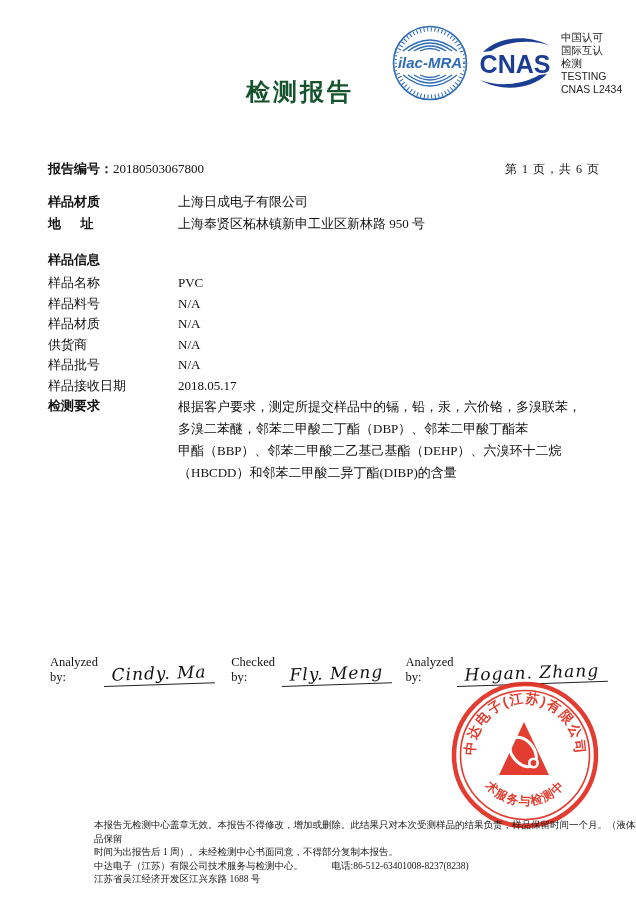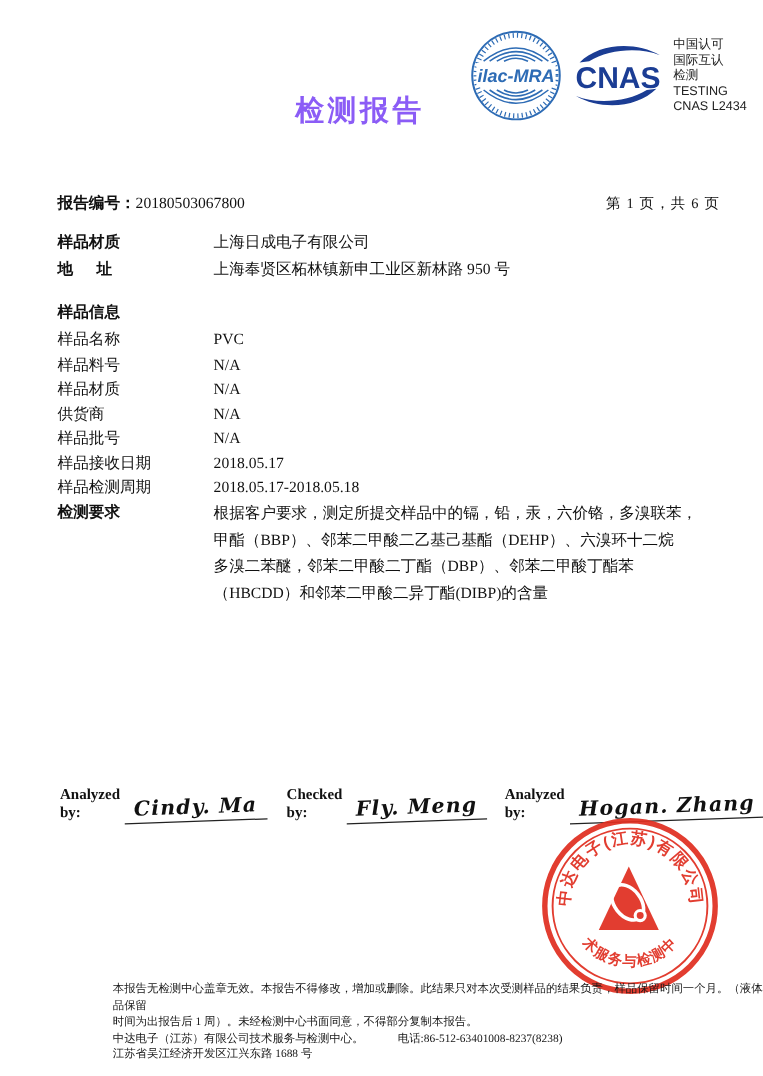--- a/index.html
+++ b/index.html
@@ -9,38 +9,38 @@
     background:#ffffff;
     margin:0 auto;
     font-family:"Liberation Serif","DejaVu Serif",serif;
     color:#111;
     overflow:hidden;
   }
   
   .accred{position:absolute;top:24px;left:391px;display:flex;align-items:center;gap:8px;}
   .accred-text{font-family:"Liberation Sans","DejaVu Sans",sans-serif;font-size:10.5px;line-height:13px;color:#222;}
   .title{position:absolute;top:76px;left:0;width:600px;text-align:center;
-         font-size:24px;font-weight:bold;letter-spacing:3px;color:#8b5cf6;}
+         font-size:24px;font-weight:bold;letter-spacing:3px;color:#14532d;}
   
   .content{position:absolute;left:48px;top:148px;width:552px;font-size:13px;margin-top:12px;}
   .repline{display:flex;justify-content:space-between;align-items:baseline;margin-bottom:13px;}
   .repline .lab{font-weight:bold;}
   .pageinfo{font-size:12px;letter-spacing:1px;}
   .row{display:flex;line-height:20.5px;}
   .row .lbl{width:130px;white-space:pre;flex:none;}
   .row .val{flex:1;}
   .app .row{line-height:22px;}
   .app .lbl{font-weight:bold;}
   .gap14{height:14px;}
   .sec-title{font-weight:bold;line-height:22px;margin-bottom:2px;}
   .req .lbl{font-weight:bold;}
   .req .val div{line-height:22px;}
   
   .signs{position:absolute;left:48px;top:655px;width:560px;display:flex;align-items:flex-end;}
-  .sig-group{display:flex;align-items:flex-end;font-weight:bold;}
+  .sig-group{display:flex;align-items:flex-end;}
   .sig-label{font-size:12.5px;padding-bottom:2px;}
   .sig-name{
     font-family:"DejaVu Serif","Liberation Serif",serif;
     font-style:italic;font-size:17px;letter-spacing:1px;
     border-bottom:1.4px solid #222;
     padding:0 8px 1px 8px;margin-left:4px;
     transform:rotate(-2deg);transform-origin:left bottom;
     white-space:nowrap;
   }
   .g1{margin-left:2px;}
@@ -132,32 +132,28 @@
         <span class="val">N/A</span>
       </div>
       <div class="row">
         <span class="lbl">样品批号</span>
         <span class="val">N/A</span>
       </div>
       <div class="row">
         <span class="lbl">样品接收日期</span>
         <span class="val">2018.05.17</span>
       </div>
-      <div class="row">
-        <span class="lbl">样品检测周期</span>
-        <span class="val">2018.05.17-2018.05.18</span>
-      </div>
     </div>
 
     <div class="row req">
       <span class="lbl">检测要求</span>
       <span class="val">
         <div>根据客户要求，测定所提交样品中的镉，铅，汞，六价铬，多溴联苯，</div>
+        <div>多溴二苯醚，邻苯二甲酸二丁酯（DBP）、邻苯二甲酸丁酯苯</div>
         <div>甲酯（BBP）、邻苯二甲酸二乙基己基酯（DEHP）、六溴环十二烷</div>
-        <div>多溴二苯醚，邻苯二甲酸二丁酯（DBP）、邻苯二甲酸丁酯苯</div>
         <div>（HBCDD）和邻苯二甲酸二异丁酯(DIBP)的含量</div>
       </span>
     </div>
   </div>
 
   <div class="signs">
     <div class="sig-group g1">
       <span class="sig-label">Analyzed by:</span>
       <span class="sig-name">Cindy. Ma</span>
     </div>

